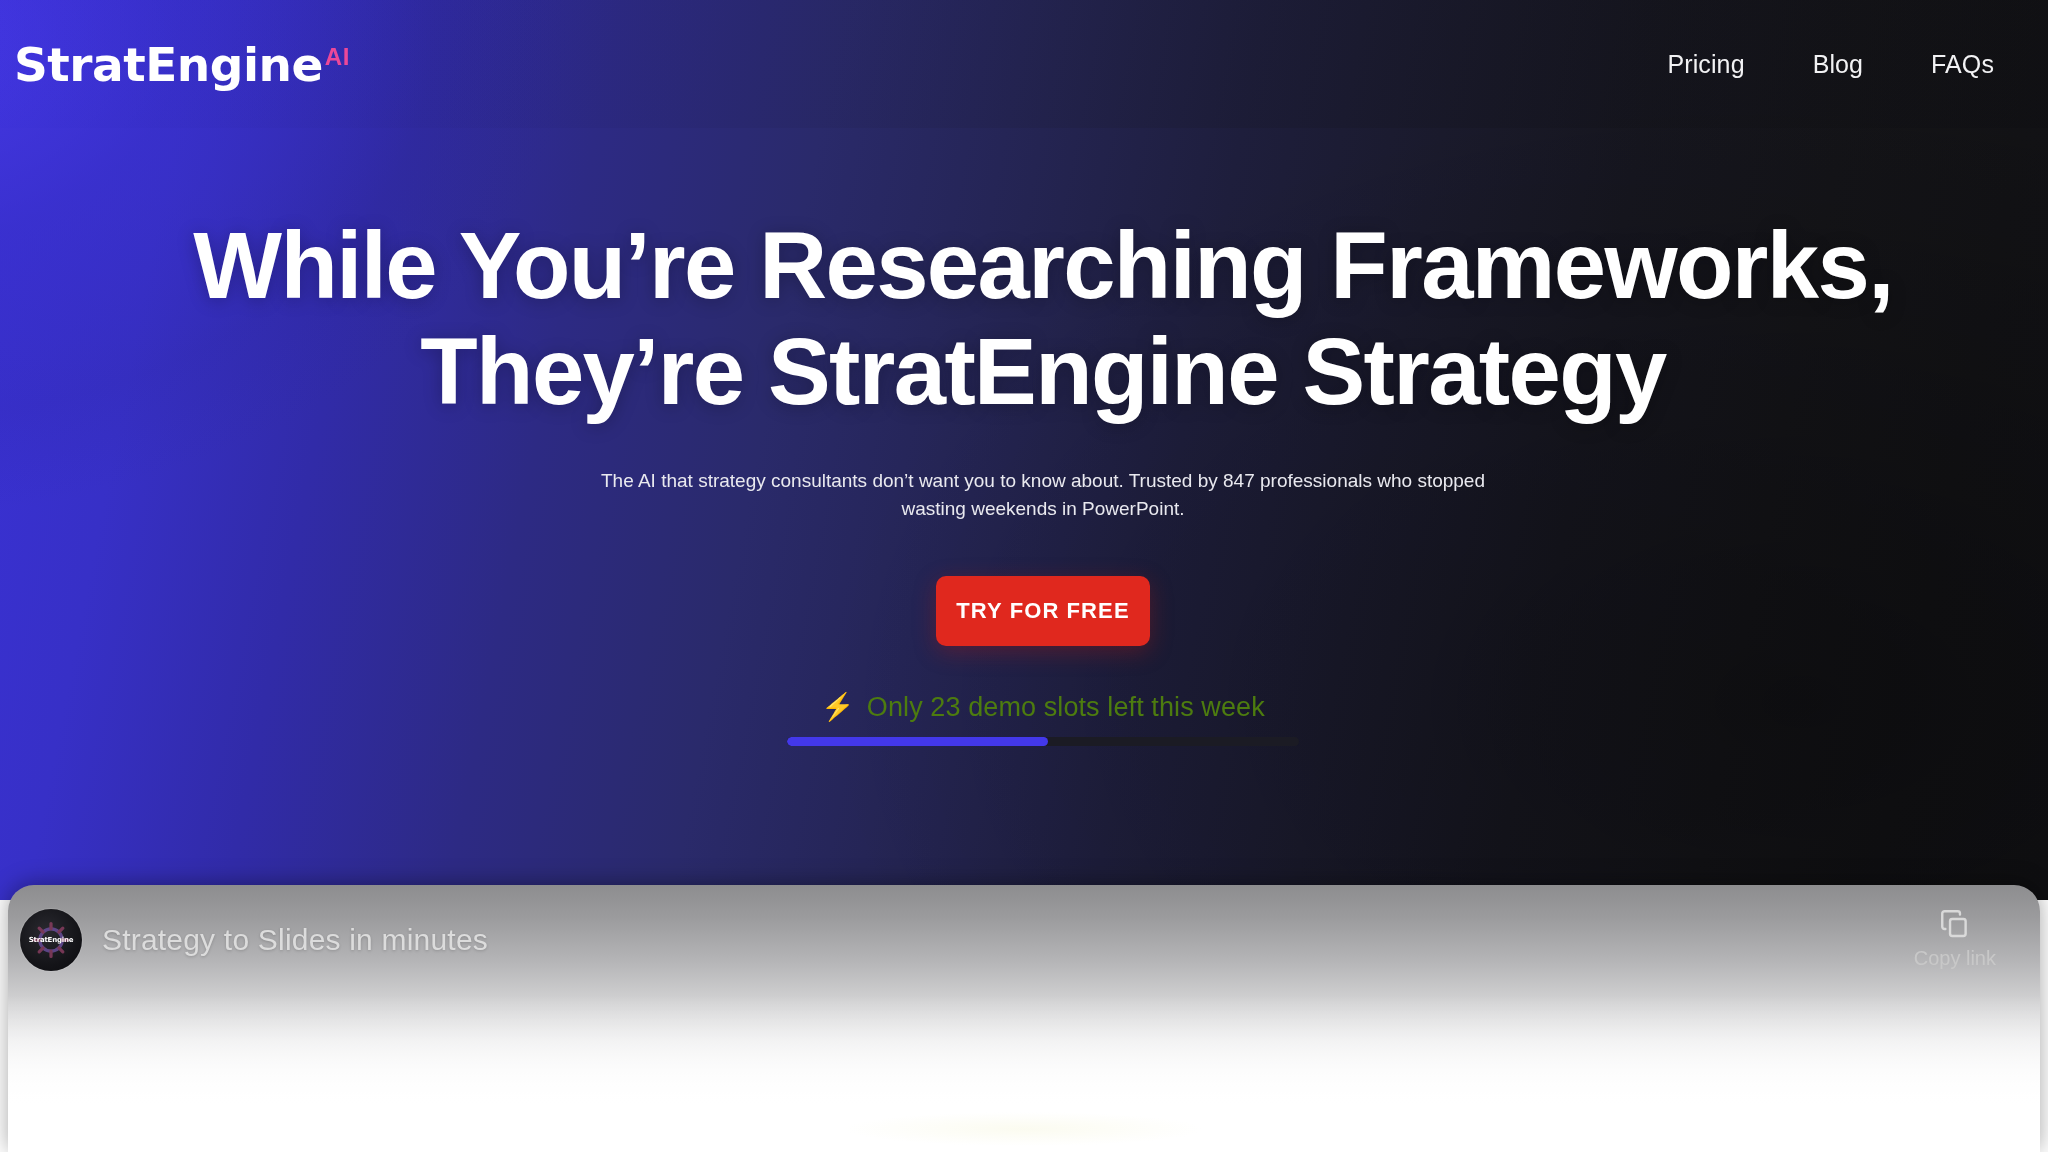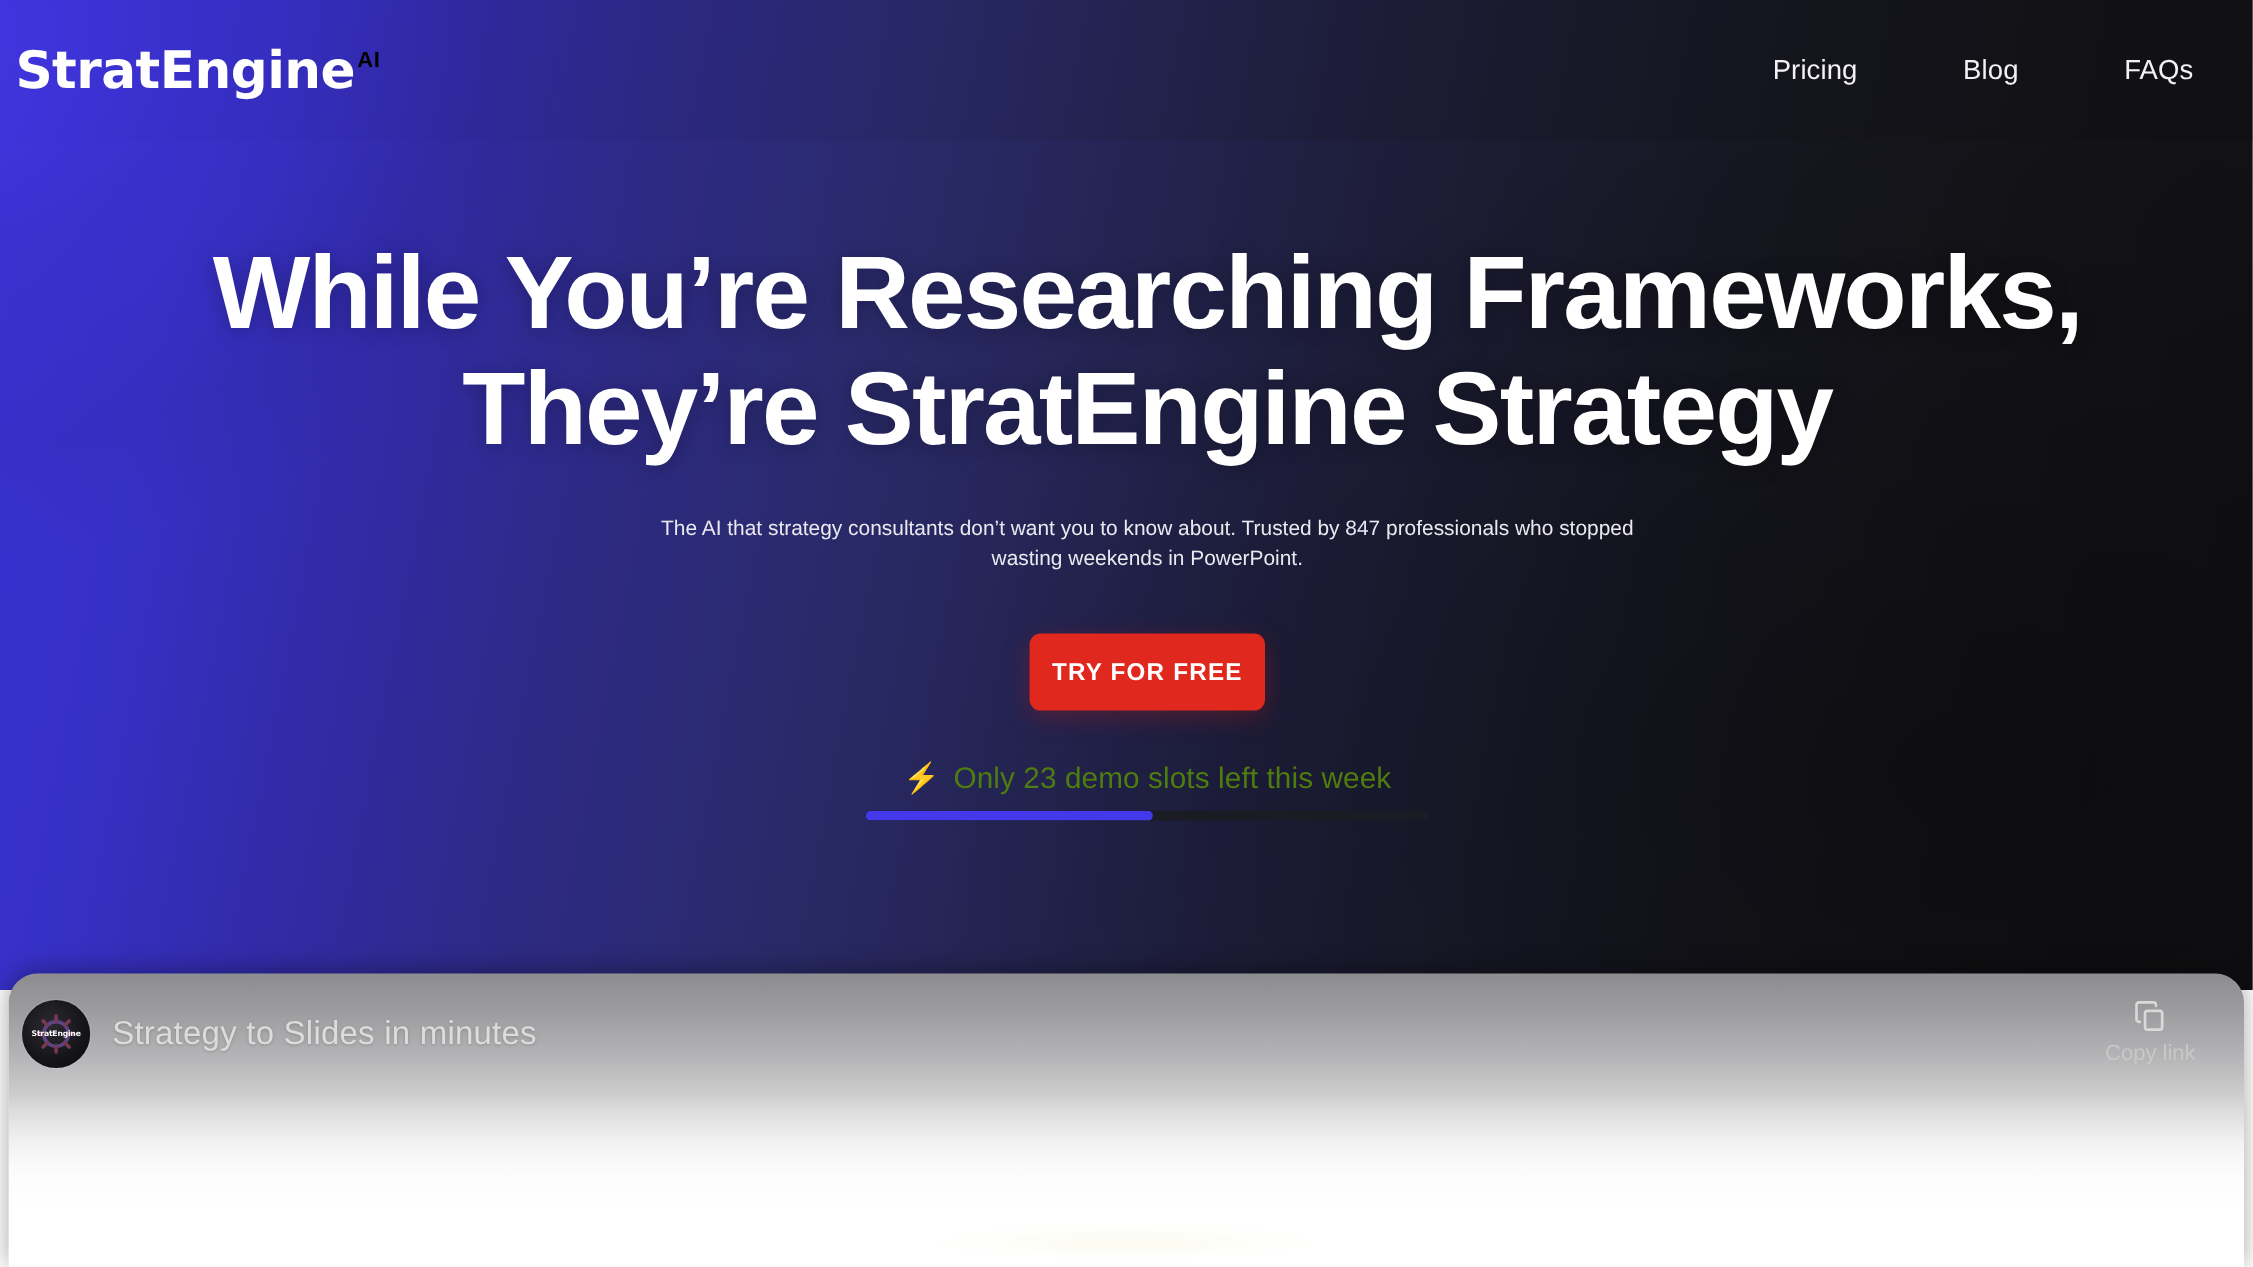--- a/index.html
+++ b/index.html
@@ -51,27 +51,27 @@
     display:flex; align-items:center; justify-content:space-between;
     padding:0 54px 0 14px;
     z-index:6;
   }
   .brand { display:flex; align-items:flex-start; line-height:1; }
   .brand-name {
     font-size:47px; font-weight:700; color:#ffffff; letter-spacing:-0.5px;
     font-family:"DejaVu Sans", sans-serif;
   }
   .brand-sup {
-    font-size:20px; font-weight:600; color:#000000;
+    font-size:24px; font-weight:600; color:#ec4899;
     margin-top:4px; margin-left:2px; letter-spacing:0.5px;
   }
   .nav { display:flex; align-items:center; gap:68px; }
   .nav-link {
     font-size:25px; color:#f2f2f4; text-decoration:none; font-weight:400;
-    letter-spacing:0.1px; cursor:pointer;margin-left:28px;
+    letter-spacing:0.1px; cursor:pointer;
   }
 
   
   .hero-content {
     position:absolute; left:0; top:1px; width:2048px;
     padding-top:212px;
     display:flex; flex-direction:column; align-items:center;
     z-index:5;
     margin-left:19px;
   }

